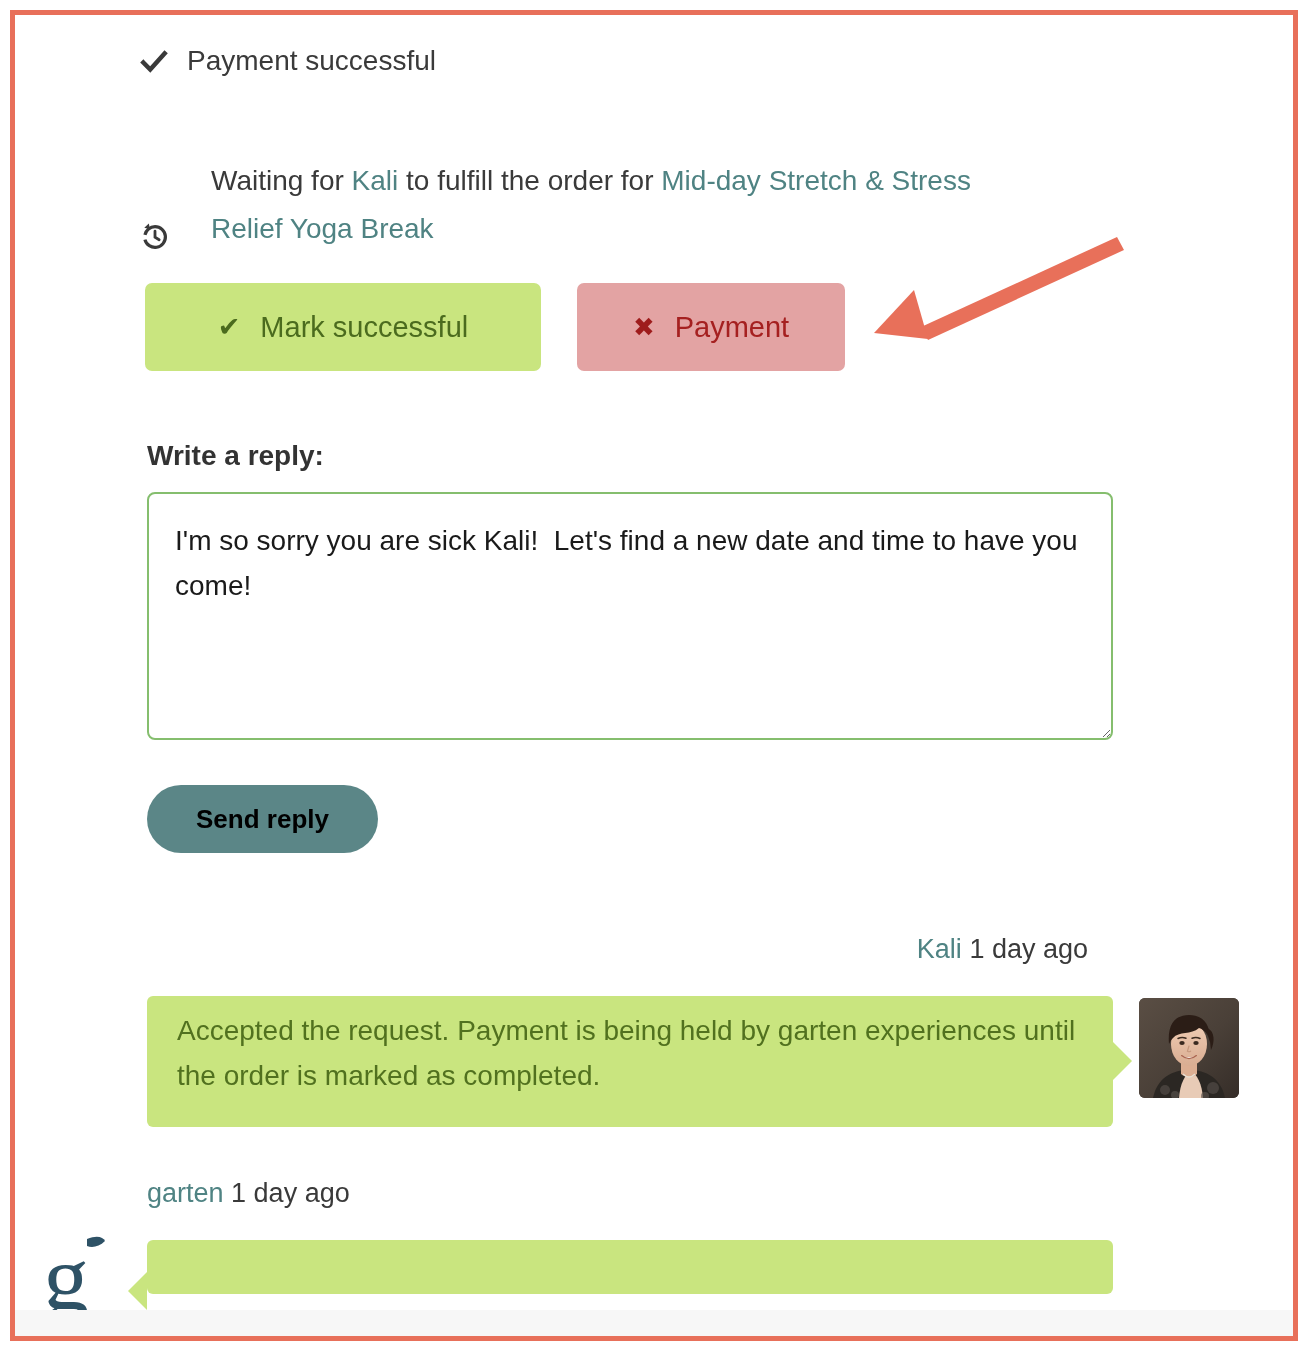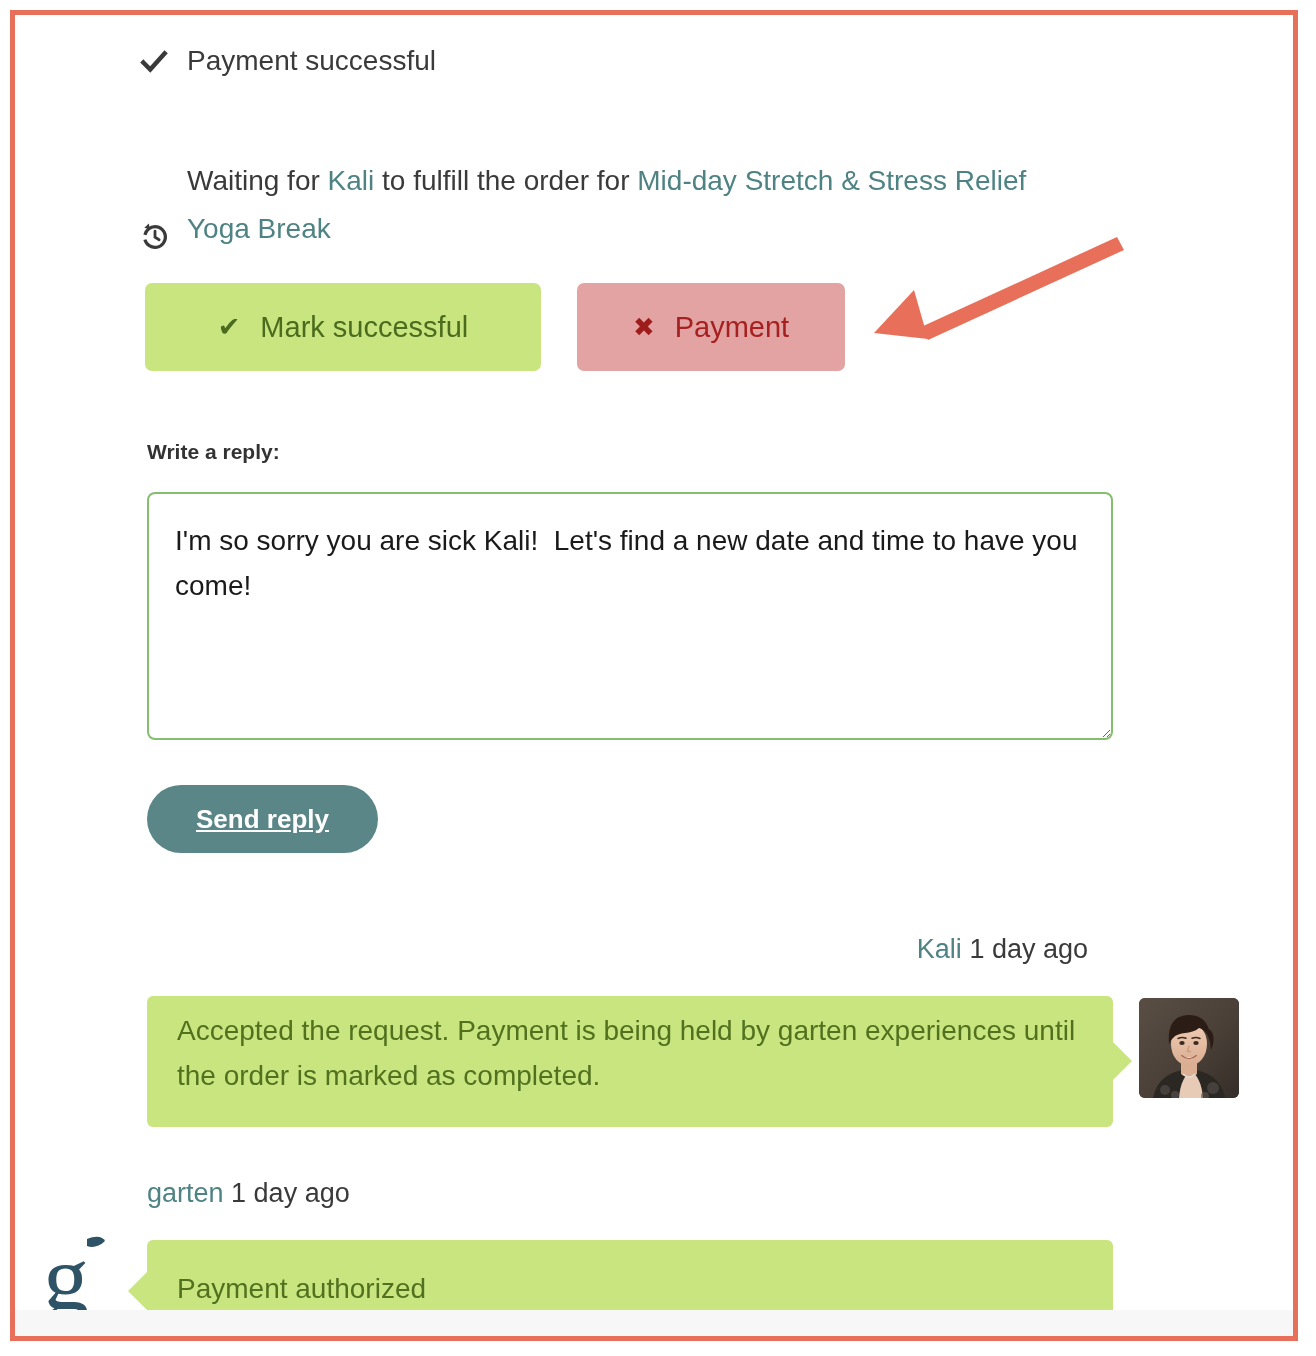--- a/index.html
+++ b/index.html
@@ -70,20 +70,21 @@
   }
   #status-paid {
     left: 124px;
     top: 30px;
   }
   #status-waiting {
     left: 124px;
     top: 142px;
     width: 890px;
     line-height: 1.72;
+    gap: 24px;
   }
   .status-text { display: block; }
   .lnk {
     color: #4F8383;
   }
 
   
   #action-row {
     position: absolute;
     left: 130px;
@@ -123,21 +124,21 @@
     display: inline-block;
   }
   #btn-mark-completed .btn-glyph { color: #4B6B1E; }
   #btn-dispute .btn-glyph { color: #9E1C1C; font-size: 26px; }
 
   
   #reply-label {
     position: absolute;
     left: 132px;
     top: 425px;
-    font-size: 21px;
+    font-size: 28px;
     font-weight: bold;
     color: #333333;
   }
   #reply-textarea {
     position: absolute;
     left: 132px;
     top: 477px;
     width: 966px;
     height: 248px;
     box-sizing: border-box;
@@ -155,26 +156,25 @@
   }
   #btn-send-reply {
     position: absolute;
     left: 132px;
     top: 770px;
     width: 231px;
     height: 68px;
     border: none;
     border-radius: 34px;
     background: #5B8687;
-    color: #ffffff;
+    color: #000000;
     font-size: 26px;
     font-weight: bold;
     font-family: "Liberation Sans", sans-serif;
     cursor: pointer;
-    text-decoration: underline;
   }
 
   
   #thread {
     position: absolute;
     left: 0;
     top: 905px;
     right: 0;
   }
   .msg-meta {
@@ -372,21 +372,20 @@
 
         <div id="avatar-garten">
           <svg width="78" height="100" viewBox="0 0 78 100" aria-hidden="true">
             <text x="6" y="84" font-family="'Liberation Serif', serif" font-size="92" fill="#2E5266">g</text>
             <path d="M50 14 C60 10 66 12 68 16 C62 22 55 23 50 21 Z" fill="#2E5266"></path>
           </svg>
         </div>
 
         <div id="msg-garten-bubble">
           <span class="tail-left"></span>
-          <span>Payment authorized</span>
         </div>
 
       </div>
 
       <div id="bottom-strip"></div>
     </div>
 
     <svg id="callout-arrow" viewBox="0 0 300 160">
       <g fill="#E8705A">
         <path d="M66 112 L262 22 L269 35 L73 125 Z"></path>

